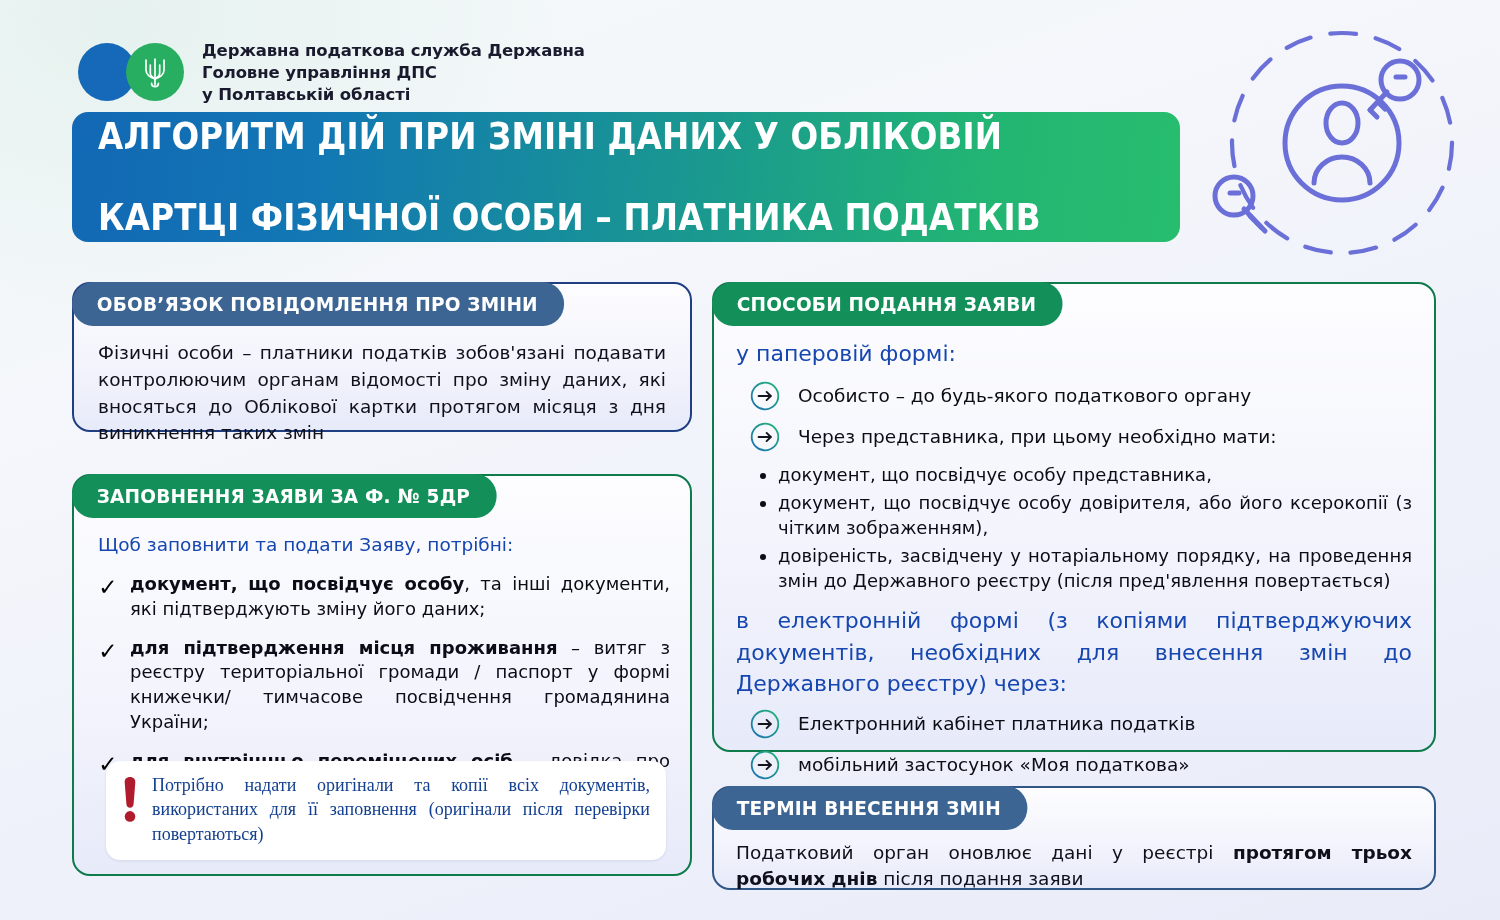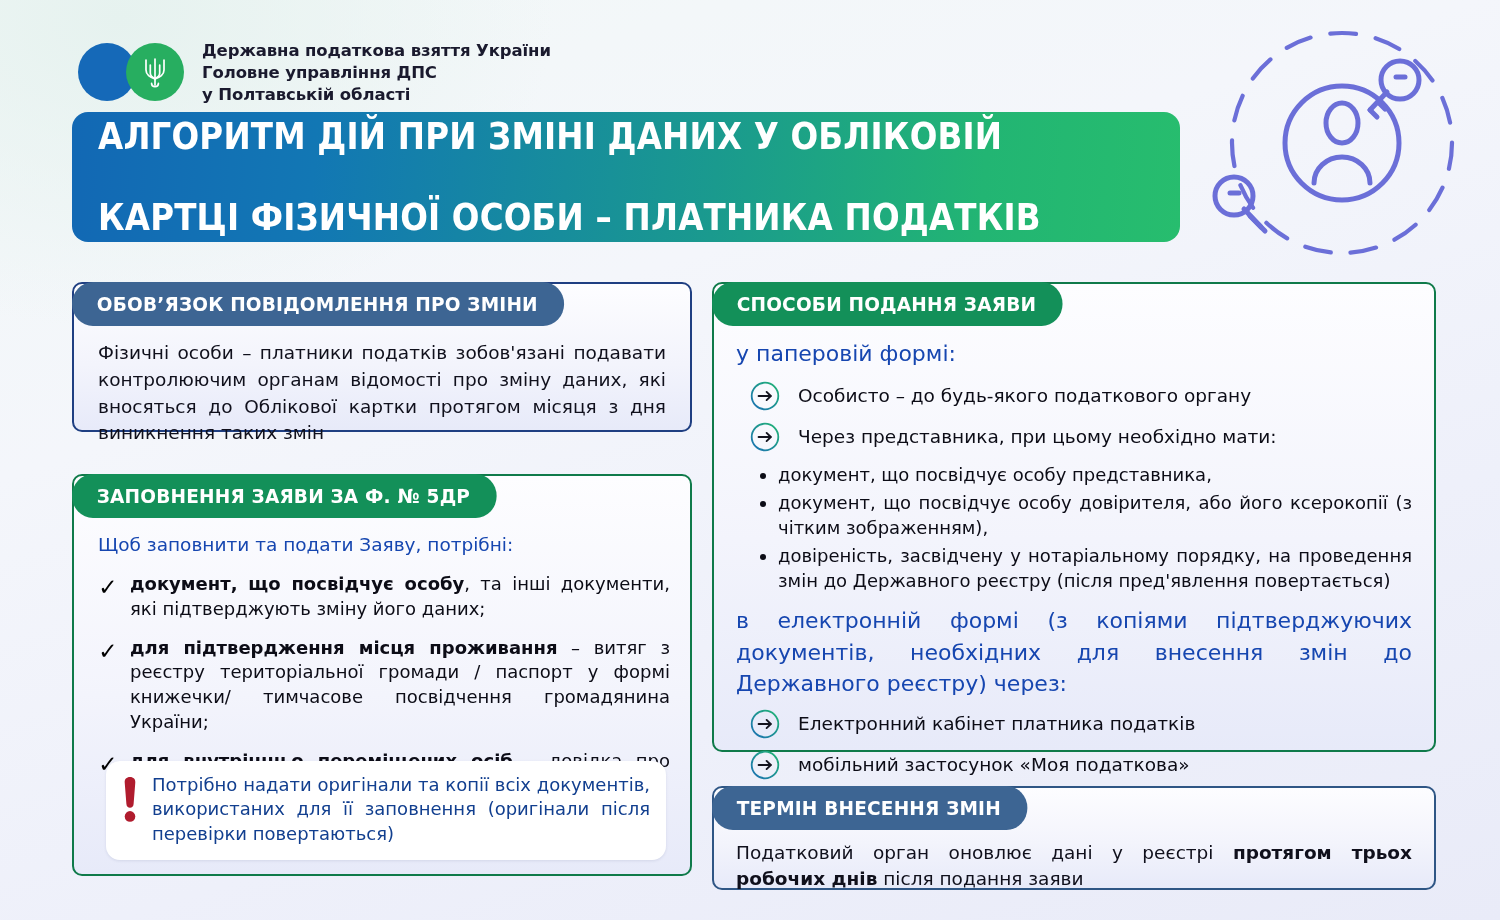--- a/index.html
+++ b/index.html
@@ -112,21 +112,21 @@
     line-height: 1.33;
     letter-spacing: 0.2px;
     transform: scaleX(0.88);
     transform-origin: left center;
     white-space: nowrap;
   }
 
   
   .card {
     position: absolute;
-    border-radius: 10px;
+    border-radius: 18px;
     background: linear-gradient(180deg, #fdfdff 0%, #f3f4fc 55%, #e7eaf9 100%);
   }
   .card.blue   { border: 2px solid #1f3f82; }
   .card.green  { border: 2px solid #0f7a4a; }
   .card.navy   { border: 2px solid #2f5685; }
 
   .pill {
     position: absolute;
     top: -2px;
     left: -2px;
@@ -221,20 +221,21 @@
     left: 32px;
     bottom: 14px;
     width: 560px;
     background: #ffffff;
     border-radius: 14px;
     display: flex;
     align-items: flex-start;
     gap: 14px;
     padding: 12px 16px 13px 16px;
     box-shadow: 0 1px 3px rgba(30,40,90,0.10);
+    font-family: Liberation Serif, serif;
   }
   .warn-icon {
     flex: 0 0 auto;
     width: 16px;
     padding-top: 3px;
   }
   .warn-text {
     flex: 1 1 auto;
     color: #123f8f;
     font-size: 18px;
@@ -333,21 +334,21 @@
             <path d="M4 5 L4 15 C4 20 8 22 13 24"></path>
             <path d="M22 5 L22 15 C22 20 18 22 13 24"></path>
             <path d="M8.3 10 L8.3 18 C8.3 21 10.4 22.4 13 23.6"></path>
             <path d="M17.7 10 L17.7 18 C17.7 21 15.6 22.4 13 23.6"></path>
             <path d="M9.6 28.4 C9.6 30.6 11.1 31.6 13 31.6 C14.9 31.6 16.4 30.6 16.4 28.4"></path>
           </g>
         </svg>
       </div>
     </div>
     <div class="org-text">
-      <div class="org-line-1">Державна податкова взяття України</div>
+      <div class="org-line-1">Державна податкова служба Державна</div>
       <div class="org-line-2">Головне управління ДПС</div>
       <div class="org-line-3">у Полтавській області</div>
     </div>
   </div>
 
   <div class="hero-graphic">
     <svg width="300" height="250" viewBox="0 0 300 250" aria-hidden="true">
       <g fill="none" stroke="#6b6fd8" stroke-width="4.2" stroke-linecap="round">
         <circle cx="150" cy="125" r="110" stroke-dasharray="26 20"></circle>
       </g>

